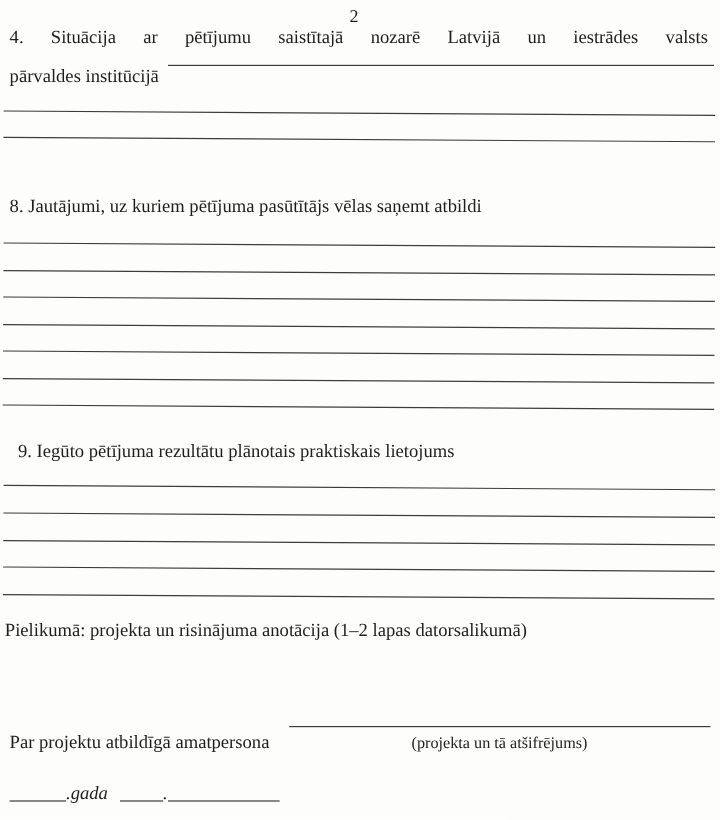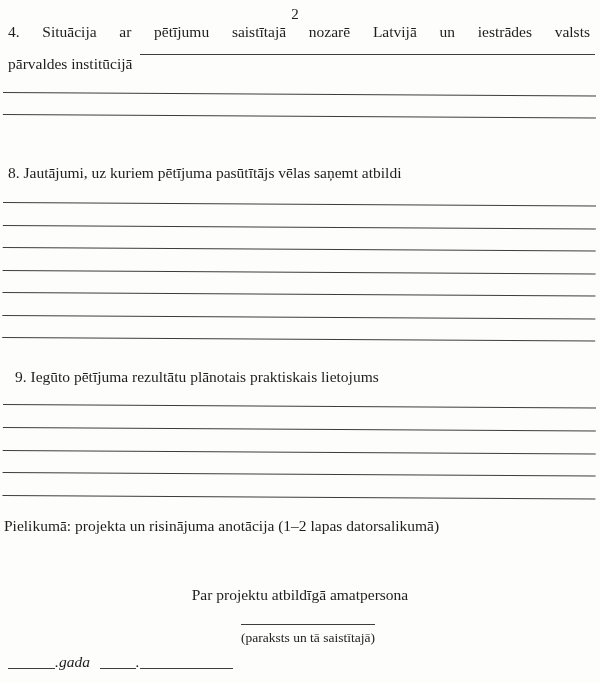--- a/index.html
+++ b/index.html
@@ -70,22 +70,21 @@
     align-items: flex-start;
     flex-direction: column;
   }
 
   .attachment-note { top: 516px; left: 4px; right: 10px; }
 
   
   .sig-row {
     top: 585px; left: 8px; right: 8px;
     display: flex;
-    align-items: center;
-    flex-direction: column;
+    align-items: flex-end;
   }
   .sig-col { flex: 1 1 auto; margin-left: 16px; }
   .sig-line { height: 21px; border-bottom: 1.7px solid #3d3d3d; }
   .sig-caption {
     text-align: center;
     font-size: 13.5px;
     padding-top: 3px;
     color: #222;
   }
 
@@ -145,21 +144,21 @@
       <div class="rule" style="border-color: rgb(61, 61, 61);"></div>
       <div class="rule" style="border-color: rgb(61, 61, 61);"></div>
     </div>
 
   <div class="abs attachment-note">Pielikumā: projekta un risinājuma anotācija (1–2 lapas datorsalikumā)</div>
 
   <div class="abs sig-row">
     <span>Par projektu atbildīgā amatpersona</span>
     <div class="sig-col">
       <div class="sig-line" style="border-color: rgb(61, 61, 61);"></div>
-      <div class="sig-caption">(paraksts un tā saistītajā)</div>
+      <div class="sig-caption">(projekta un tā atšifrējums)</div>
     </div>
   </div>
 
   <div class="abs date-row">
     <span class="date-blank w-year" style="border-color: rgb(61, 61, 61);"></span><span>.gada</span>
     <span class="date-blank w-day" style="border-color: rgb(61, 61, 61);"></span><span>.</span><span class="date-blank w-month" style="border-color: rgb(61, 61, 61);"></span>
   </div>
 
 </div>
 

